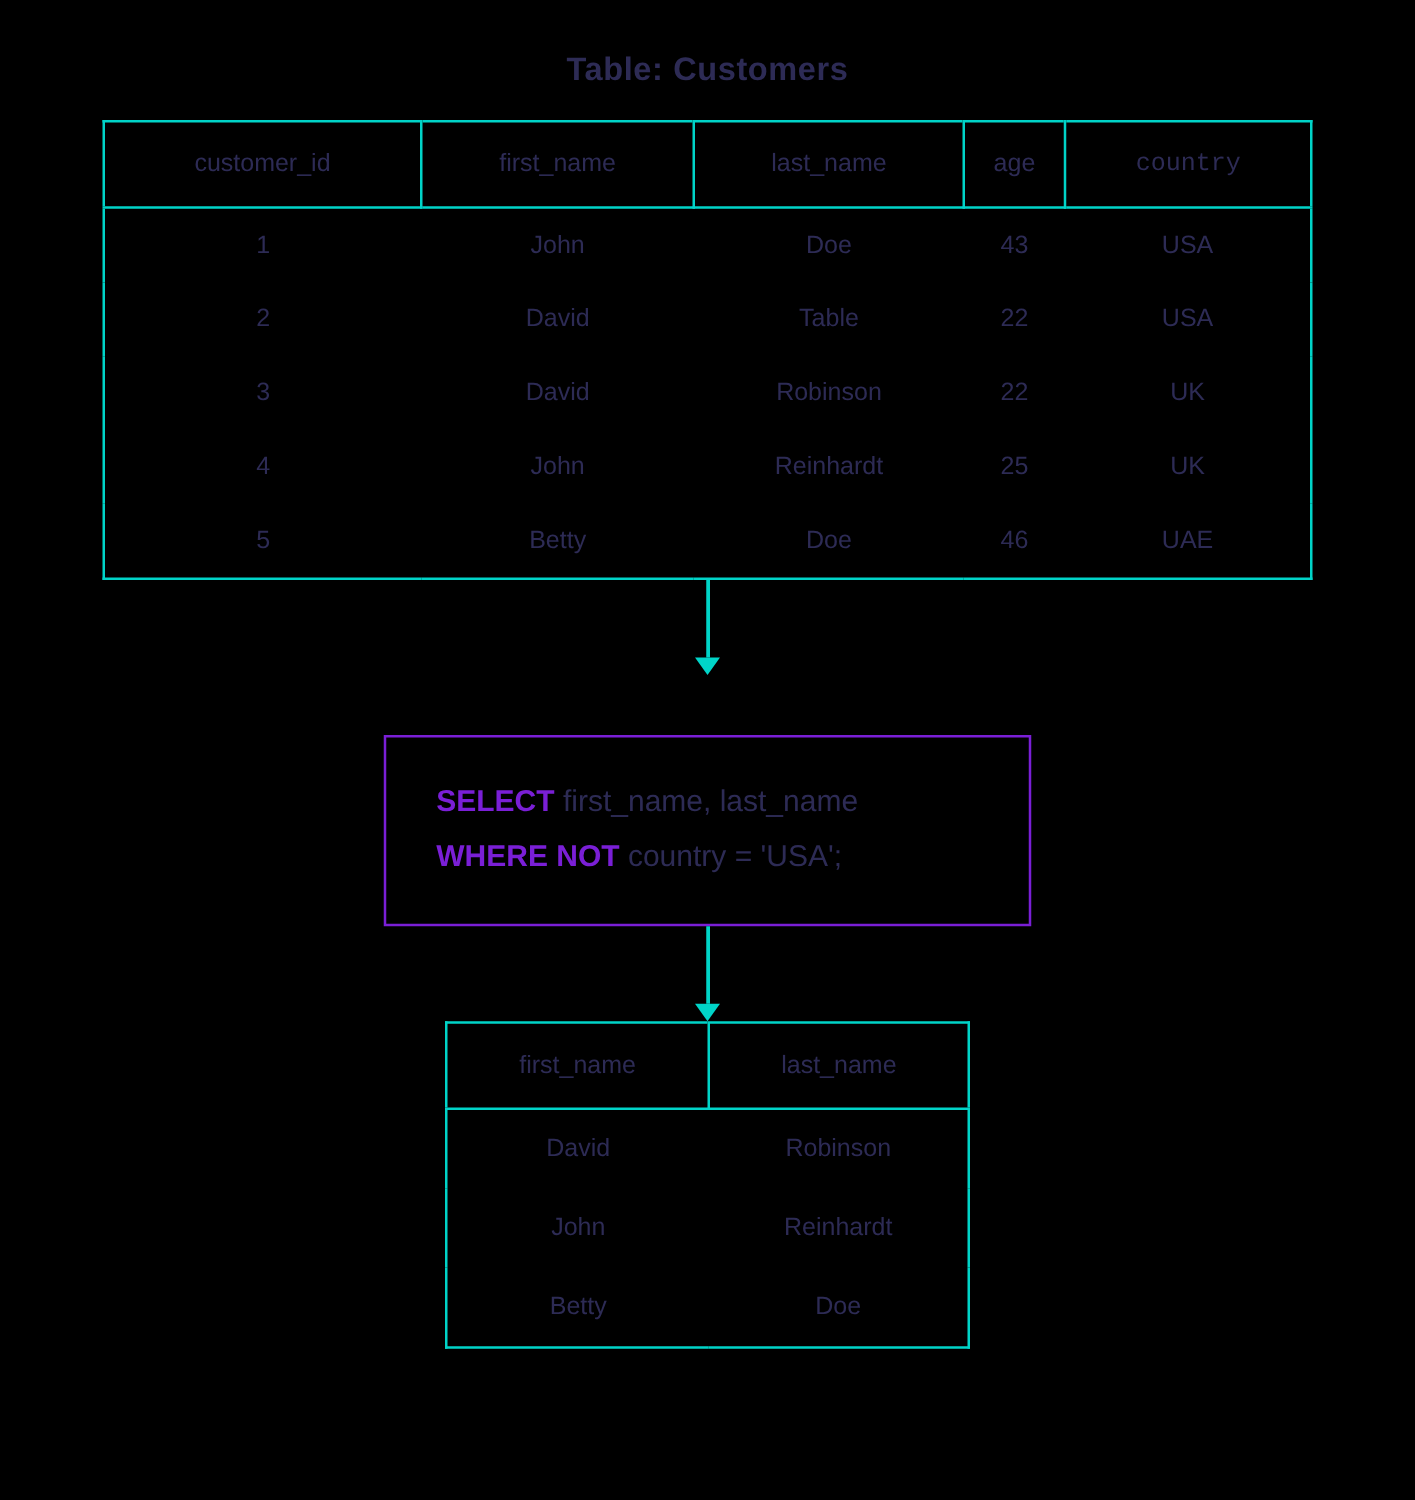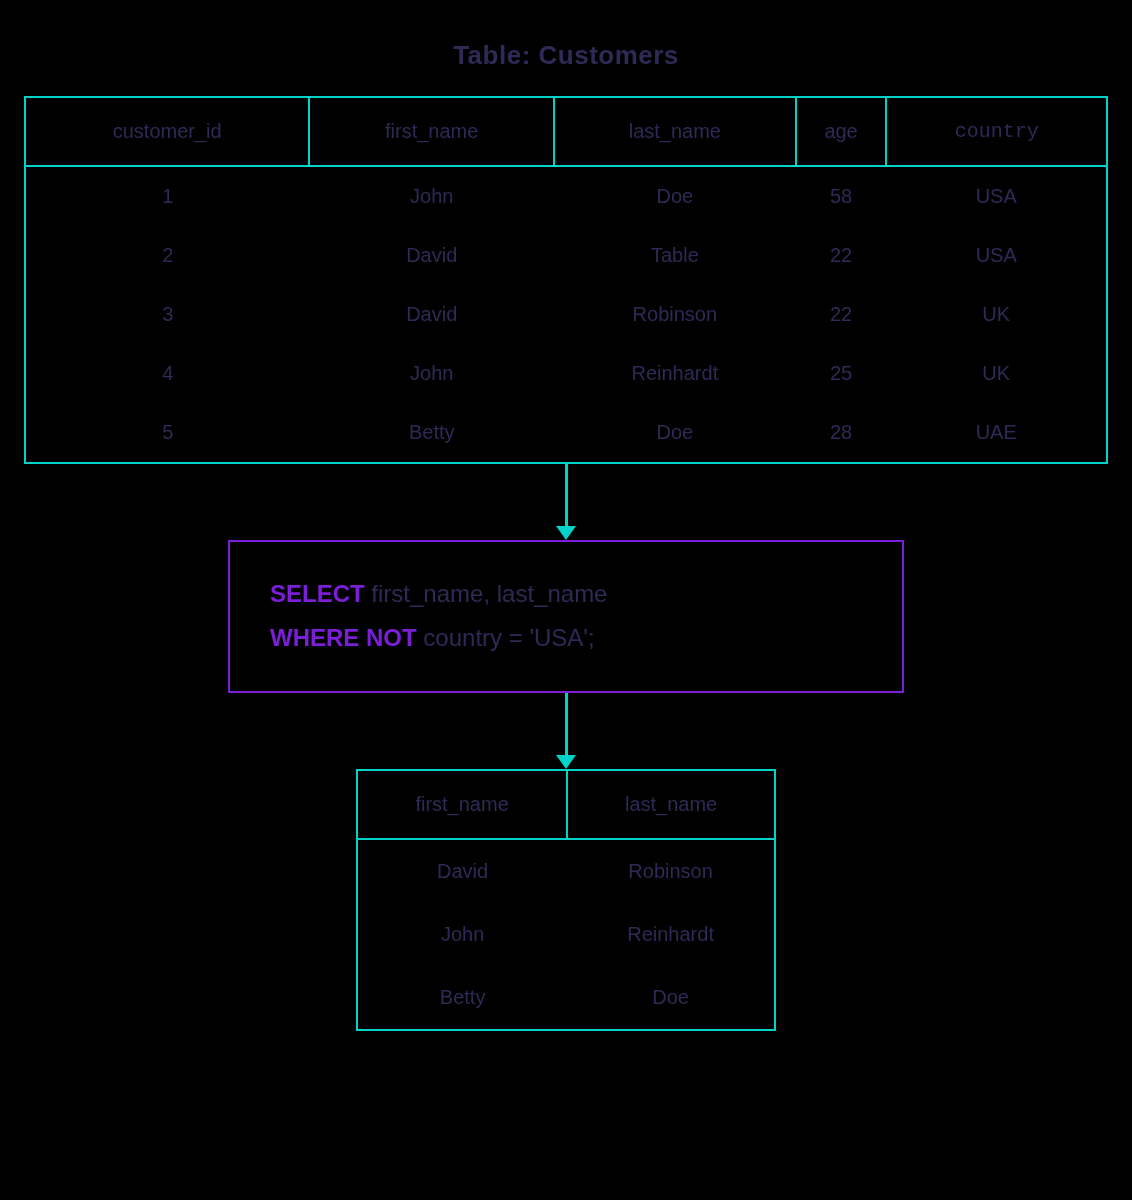--- a/index.html
+++ b/index.html
@@ -20,21 +20,21 @@
   .title {
     color: #2d2b55;
     font-size: 26px;
     font-weight: 700;
     margin-bottom: 25px;
     letter-spacing: 0.5px;
   }
   .source-table {
     border: 2px solid #00d4c8;
     border-collapse: collapse;
-    width: 1084px;
+    width: 968px;
     padding-left: 28px;
   }
   .source-table th, .source-table td {
     text-align: center;
     font-size: 20px;
     color: #2d2b55;
     padding: 18px 0;
   }
   .source-table th {
     font-weight: 500;
@@ -56,25 +56,26 @@
     background: #00d4c8;
   }
   .arrow-head {
     width: 0; height: 0;
     border-left: 10px solid transparent;
     border-right: 10px solid transparent;
     border-top: 14px solid #00d4c8;
   }
   .sql-box {
     border: 2px solid #7a1fd6;
-    width: 676px;
+    width: 518px;
     padding: 30px 40px;
     font-size: 24px;
     line-height: 1.85;
     color: #2d2b55;
+    margin-top: 48px;
   }
   .sql-kw {
     color: #7a1fd6;
     font-weight: 700;
   }
   .result-table {
     border: 2px solid #00d4c8;
     border-collapse: collapse;
     width: 420px;
   }
@@ -108,21 +109,21 @@
         <th>last_name</th>
         <th>age</th>
         <th>country</th>
       </tr>
     </thead>
     <tbody>
       <tr>
         <td>1</td>
         <td>John</td>
         <td>Doe</td>
-        <td>58</td>
+        <td>43</td>
         <td>USA</td>
       </tr>
       <tr>
         <td>2</td>
         <td>David</td>
         <td>Table</td>
         <td>22</td>
         <td>USA</td>
       </tr>
       <tr>
@@ -136,21 +137,21 @@
         <td>4</td>
         <td>John</td>
         <td>Reinhardt</td>
         <td>25</td>
         <td>UK</td>
       </tr>
       <tr>
         <td>5</td>
         <td>Betty</td>
         <td>Doe</td>
-        <td>28</td>
+        <td>46</td>
         <td>UAE</td>
       </tr>
     </tbody>
   </table>
 
   <div class="arrow-wrap">
     <div class="arrow-line" style="height:62px;"></div>
     <div class="arrow-head"></div>
   </div>
 

